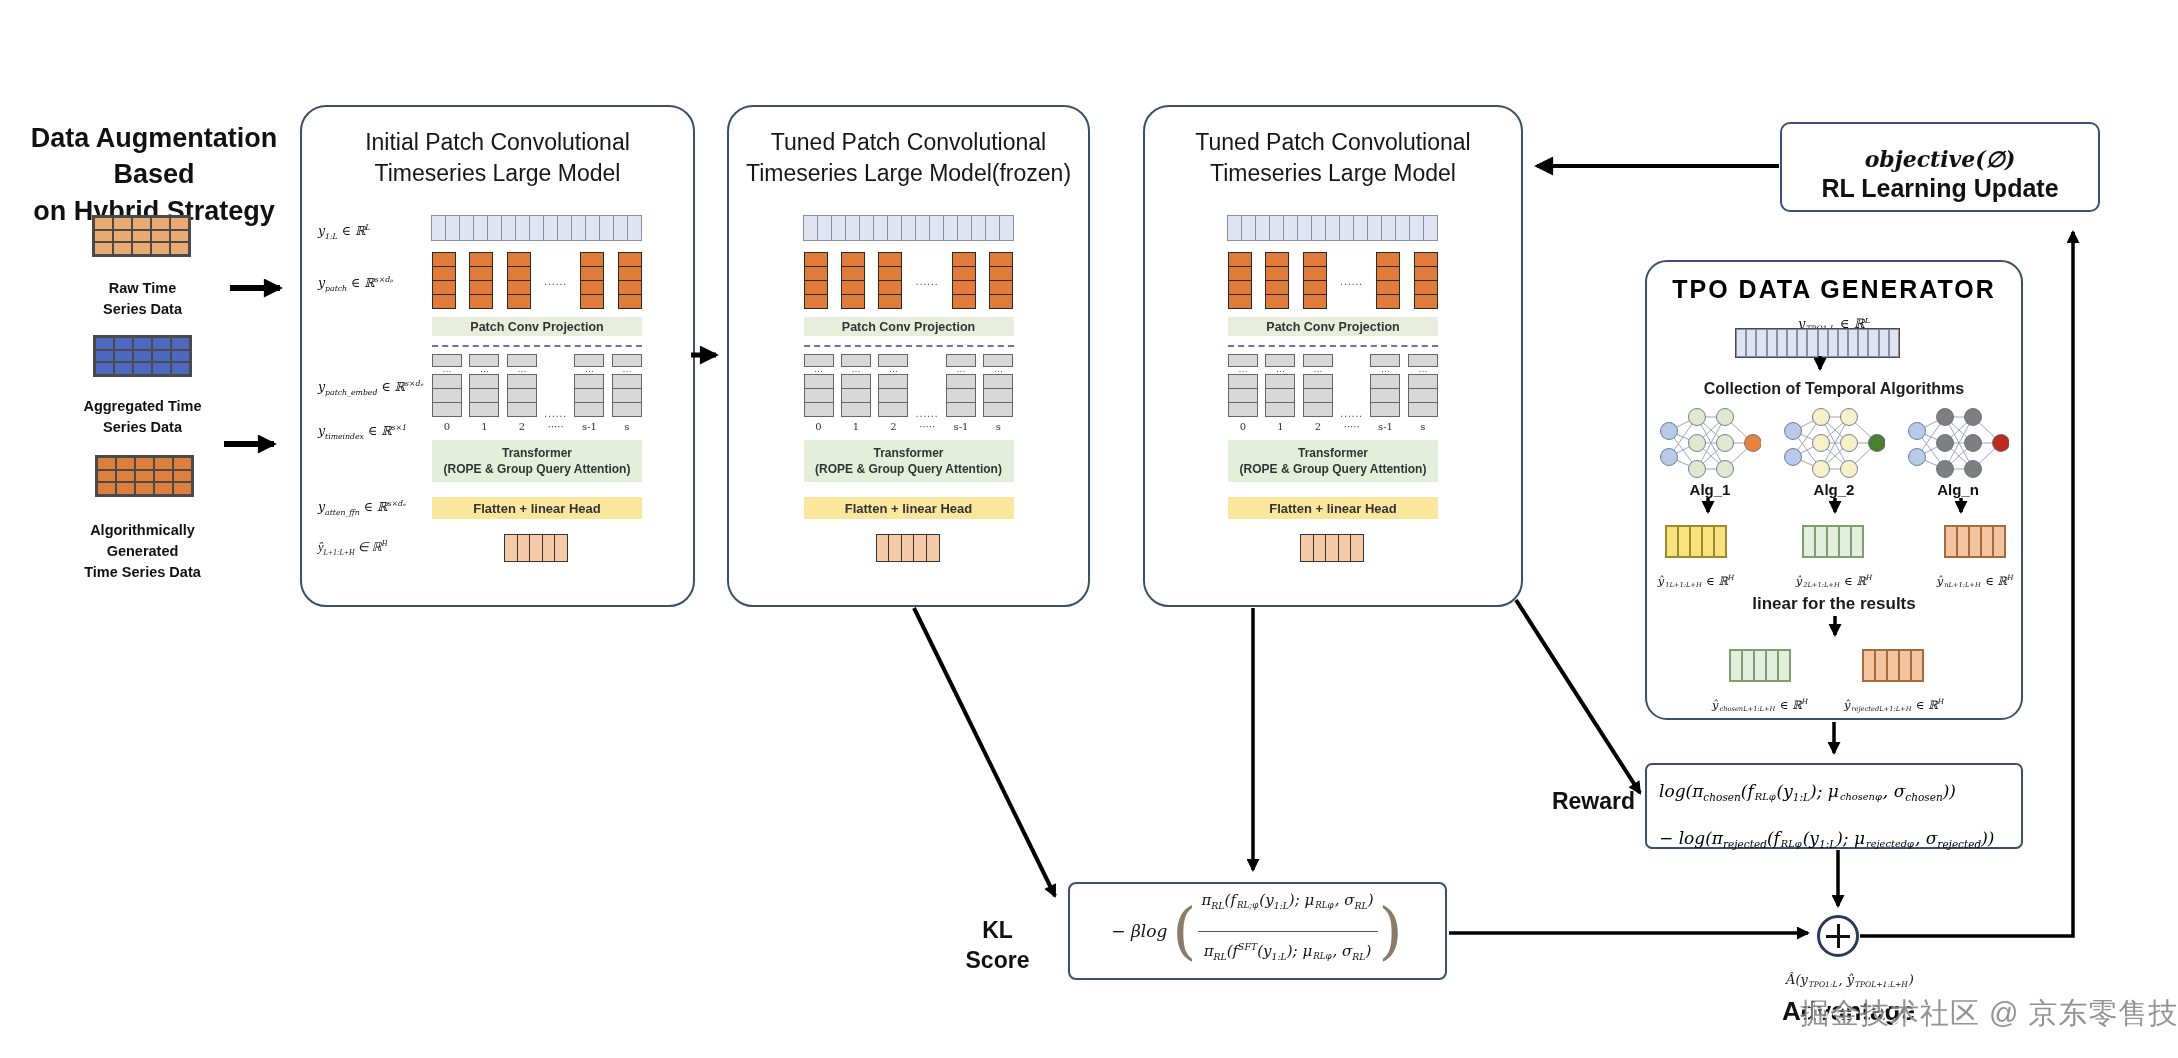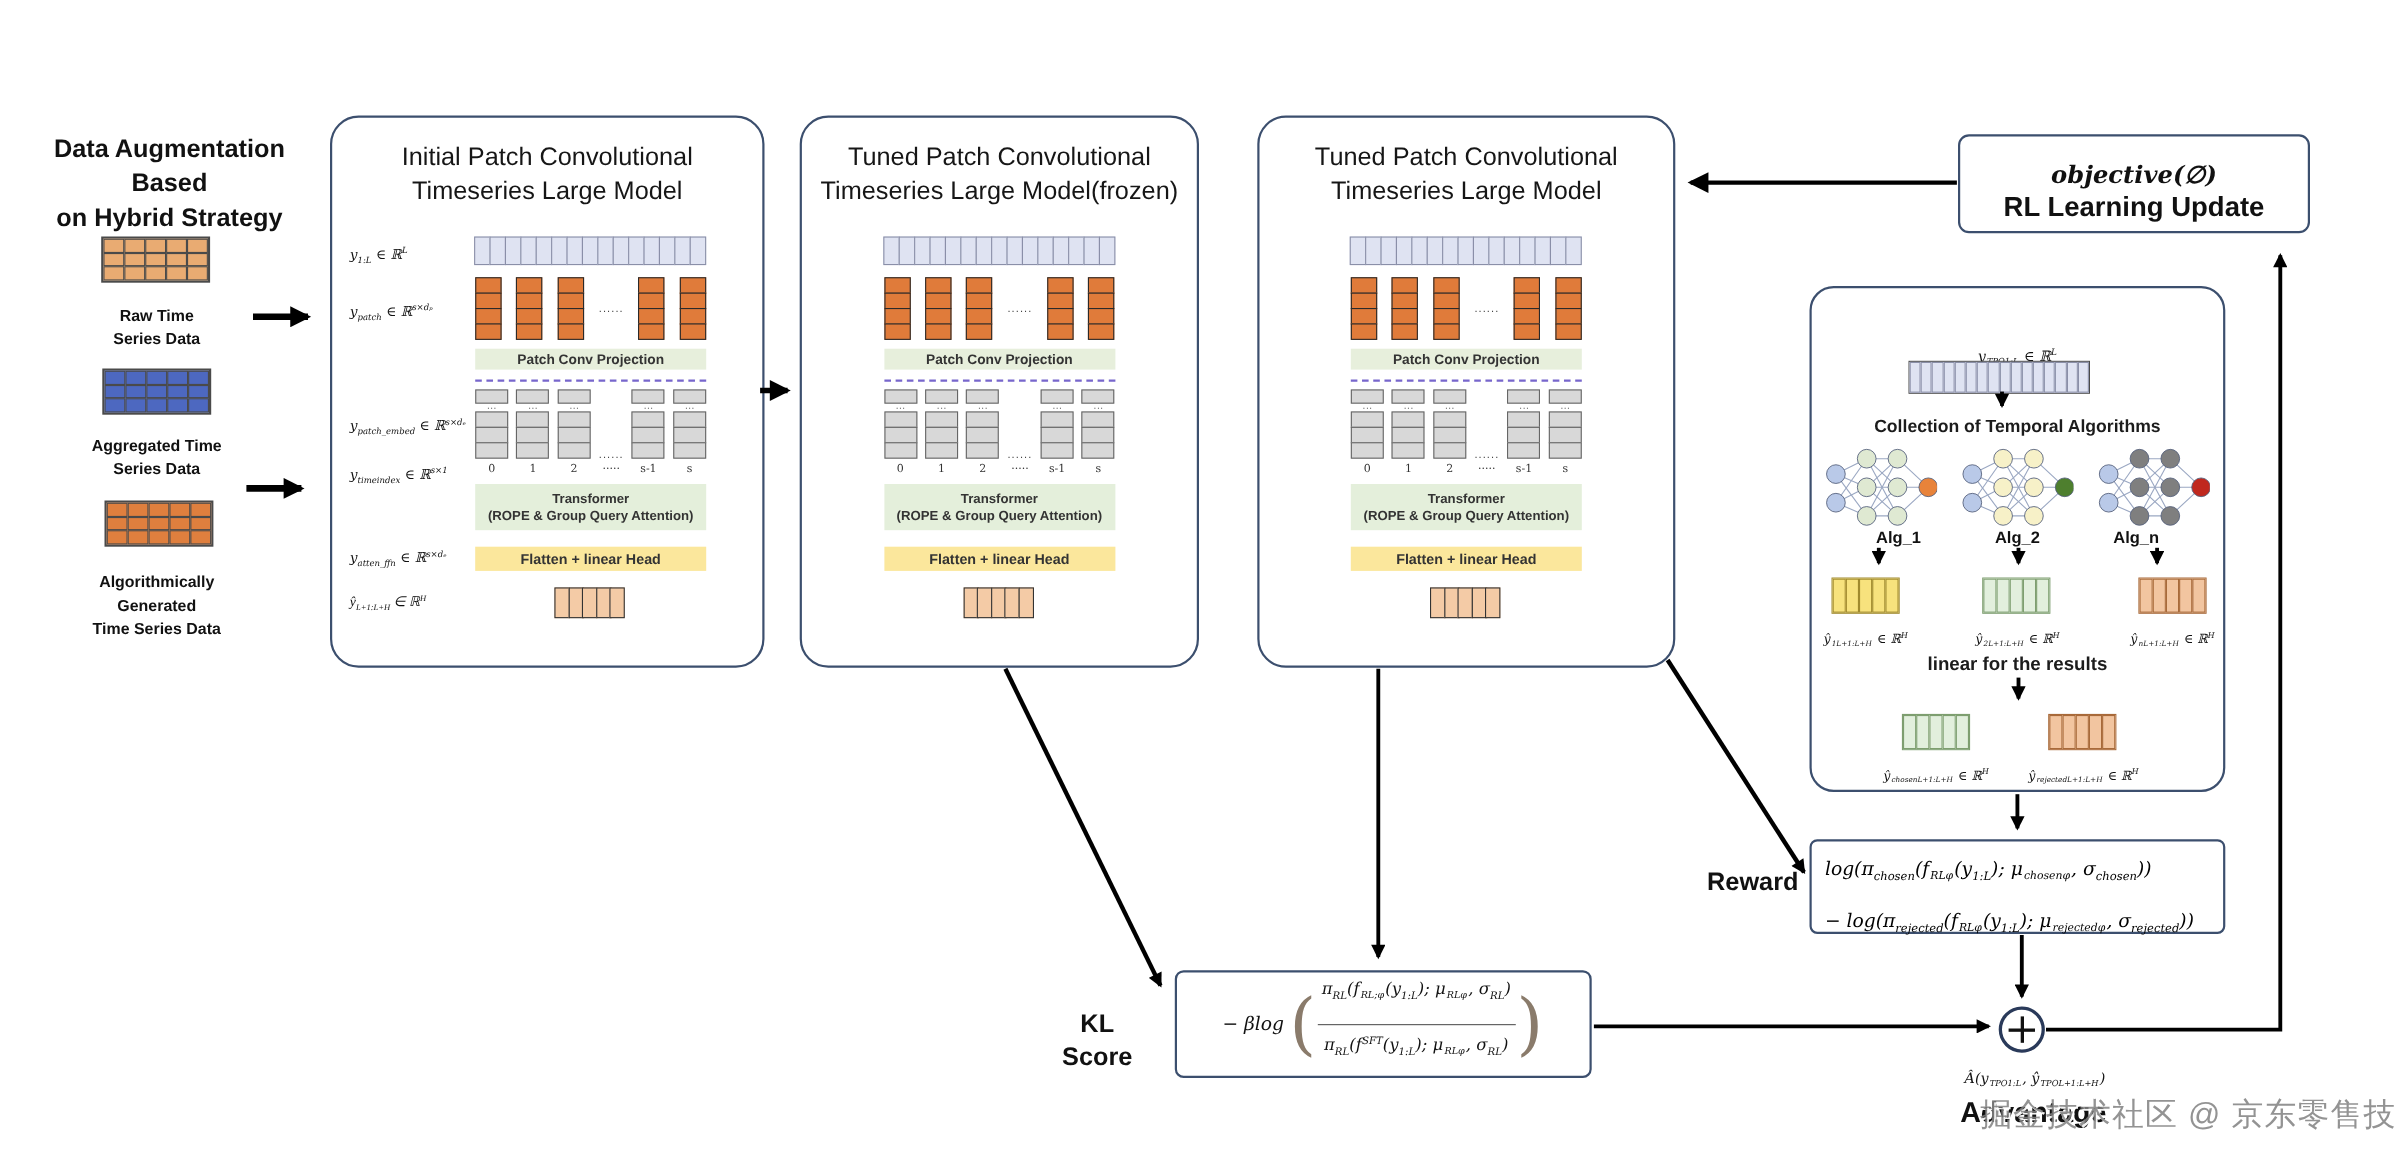--- a/index.html
+++ b/index.html
@@ -5,21 +5,21 @@
   html,body{margin:0;padding:0;background:#fff;}
   body{position:relative;width:2178px;height:1058px;font-family:"Liberation Sans",sans-serif;color:#111;overflow:hidden;}
   .abs{position:absolute;}
   .pre{white-space:pre-line;}
   .math{font-family:"DejaVu Serif",serif;font-style:italic;}
   .math sub,.math sup{font-size:0.62em;font-style:italic;}
   .ss{display:inline-flex;flex-direction:row;align-items:flex-start;font-size:0.58em;line-height:1.1;vertical-align:-0.35em;margin:18px 1px;}
   .ss span{display:block;}
 
   
-  .lp-title{left:15px;top:120px;width:278px;text-align:center;font-size:23px;font-weight:600;line-height:1.35;color:#111;}
+  .lp-title{left:15px;top:120px;width:278px;text-align:center;font-size:27px;font-weight:600;line-height:1.35;color:#111;}
   .grid{display:grid;border:2px solid #4a4a4a;box-sizing:content-box;}
   .grid>div{border:1px solid #4a4a4a;}
   .g-raw{grid-template-columns:repeat(5,19px);grid-auto-rows:12.5px;}
   .c-raw>div{background:#e9ab72;}
   .c-blue>div{background:#4d68c0;}
   .c-org>div{background:#df7f3e;}
   .lp-label{text-align:center;font-size:14.5px;font-weight:700;line-height:1.45;color:#111;}
 
   
   .model-box{position:absolute;background:#fff;border:2.5px solid #3c4f6e;border-radius:26px;box-sizing:border-box;}
@@ -60,21 +60,21 @@
 
   
   .tpo{left:1645px;top:260px;width:378px;height:460px;border:2.5px solid #3c4f6e;border-radius:22px;background:#fff;box-sizing:border-box;}
   .tpo-title{position:absolute;top:13px;width:100%;text-align:center;font-size:25px;font-weight:700;letter-spacing:2px;color:#000;}
   .tpo-inlabel{position:absolute;top:45px;width:100%;text-align:center;font-size:13px;}
   .g-lav{grid-template-columns:repeat(16,10.2px);grid-auto-rows:28px;border-width:1px;}
   .g-lav>div{background:#dfe3f2;border:1px solid #8a8fa8;}
   .tpo-lav{position:absolute;top:66px;left:88px;}
   .tpo-coll{position:absolute;top:118px;width:100%;text-align:center;font-size:16px;font-weight:600;color:#1c1c1c;}
   .tpo-nets{position:absolute;top:143px;left:0;width:100%;display:flex;justify-content:space-between;padding:0 12px;box-sizing:border-box;}
-  .tpo-algs{position:absolute;top:219px;left:0;width:100%;display:flex;justify-content:space-between;padding:0 28px;box-sizing:border-box;}
+  .tpo-algs{position:absolute;top:219px;left:0;width:100%;display:flex;justify-content:space-between;padding:0 12px;box-sizing:border-box;}
   .tpo-algs span{width:102px;text-align:center;font-size:15px;font-weight:600;}
   .g-small{grid-template-columns:repeat(5,12px);grid-auto-rows:31px;border-width:1.5px;}
   .c-yel>div{background:#f7e27d;border-color:#a08a2e;}  .c-yel{border-color:#a08a2e;}
   .c-grn>div{background:#e2efdd;border-color:#7e9e70;}  .c-grn{border-color:#7e9e70;}
   .c-sal>div{background:#f2c5a0;border-color:#a86a3a;}  .c-sal{border-color:#a86a3a;}
   .tpo-gl{position:absolute;width:130px;text-align:center;font-size:11.5px;}
   .tpo-rank{position:absolute;top:332px;width:100%;text-align:center;font-size:17px;font-weight:600;color:#1c1c1c;}
   .tpo-pair-label{position:absolute;width:130px;text-align:center;font-size:11.5px;}
 
   
@@ -522,20 +522,21 @@
       </div>
     </div>
 </div>
 
 <div class="abs obj-box">
   <div class="obj-f math">objective(∅)</div>
   <div class="obj-l">RL Learning Update</div>
 </div>
 
 <div class="abs tpo">
+  <div class="tpo-title">TPO DATA GENERATOR</div>
   <div class="tpo-inlabel math"><span>y</span><span class="ss">
         <span>TPO</span>
         <span>1:L</span>
       </span><span> ∈ ℝ</span><sup>L</sup></div>
   <div class="grid g-lav tpo-lav">
       <div></div>
       <div></div>
       <div></div>
       <div></div>
       <div></div>

